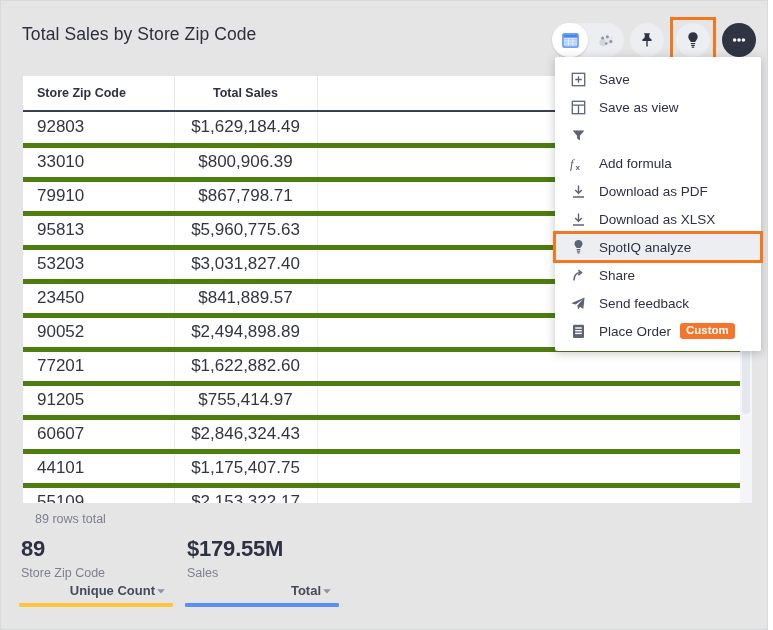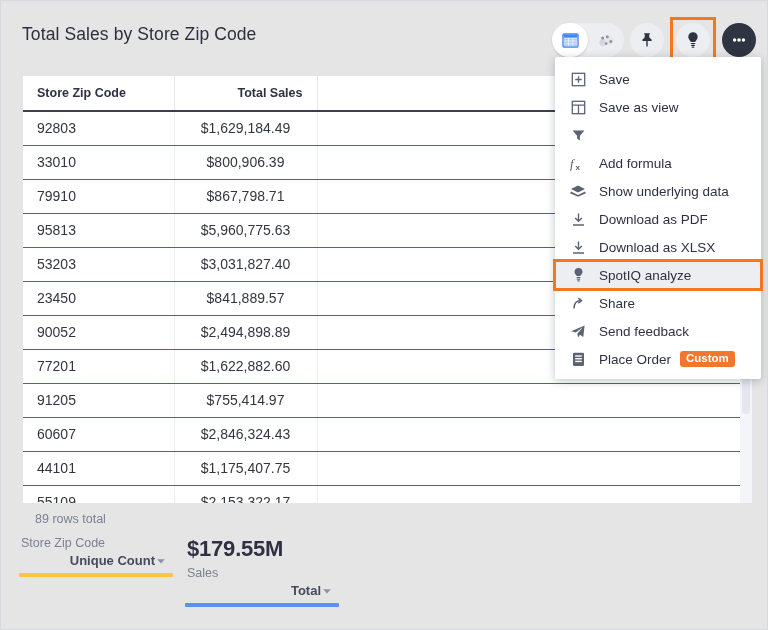--- a/index.html
+++ b/index.html
@@ -120,27 +120,27 @@
     font-weight: bold;
     color: #2d3142;
     text-align: left;
     padding: 0 14px;
     border-bottom: 2px solid #3b4051;
     border-right: 1px solid #e6e8ed;
     box-sizing: border-box;
     background: #fff;
     white-space: nowrap;
   }
-  table.data th.num { text-align: right; }
+  table.data th.num { text-align: center; }
   table.data td {
     height: 34px;
-    font-size: 14px;
+    font-size: 17px;
     color: #33363f;
     padding: 0 14px;
-    border-bottom: 1px solid #4d7c0f;
+    border-bottom: 5px solid #4d7c0f;
     border-right: 1px solid #ededf1;
     box-sizing: border-box;
     white-space: nowrap;
   }
   table.data td.num { text-align: center; }
   table.data tr td:last-child,
   table.data tr th:last-child { border-right: none; }
 
   .table-scrollbar {
     position: absolute;
@@ -420,20 +420,21 @@
     <div class="table-scrollbar">
       <div class="thumb"></div>
     </div>
   </div>
 
   <div class="rows-total">89 rows total</div>
 
   <div class="kpi-row">
 
     <div class="kpi">
+      <div class="value">89</div>
       <div class="label">Store Zip Code</div>
       <div class="selector">
         <span>Unique Count</span>
         <span>
           <svg width="12" height="12" viewBox="0 0 12 12">
               <path d="M2.2 4.3h7.6L6 8.4z" fill="#8d93a3"></path>
             </svg>
         </span>
       </div>
       <div class="bar" style="background:#fbc63c"></div>
@@ -488,29 +489,20 @@
     <div class="menu-item">
       <span class="mi-icon">
         <svg width="17" height="15" viewBox="0 0 17 15">
             <text x="0" y="12" font-family="Liberation Serif, serif" font-style="italic" font-size="13" fill="#5c6375">f</text>
             <text x="5.5" y="13.5" font-family="Liberation Sans, sans-serif" font-size="8" font-weight="bold" fill="#5c6375">x</text>
           </svg>
       </span>
       <span>Add formula</span>
     </div>
 
-    <div class="menu-item">
-      <span class="mi-icon">
-        <svg width="16" height="15" viewBox="0 0 16 15" fill="#5c6375">
-            <path d="M8 1.5 15 5 8 8.5 1 5z"></path>
-            <path d="M1 7.6 8 11l7-3.4.9 1.6L8 12.8.1 9.2z"></path>
-          </svg>
-      </span>
-      <span>Show underlying data</span>
-    </div>
 
 
     <div class="menu-item">
       <span class="mi-icon">
         <svg width="15" height="15" viewBox="0 0 15 15" stroke="#5c6375" stroke-width="1.4" fill="none">
             <path d="M7.5 1.4v7.6M4.2 6l3.3 3.2L10.8 6M2 13h11"></path>
           </svg>
       </span>
       <span>Download as PDF</span>
     </div>

